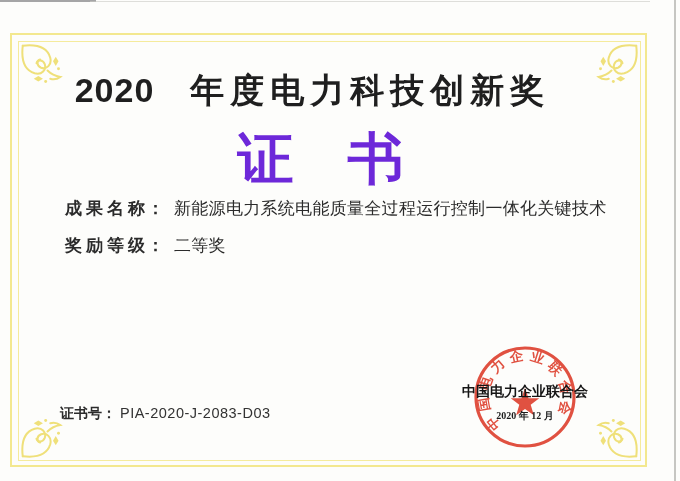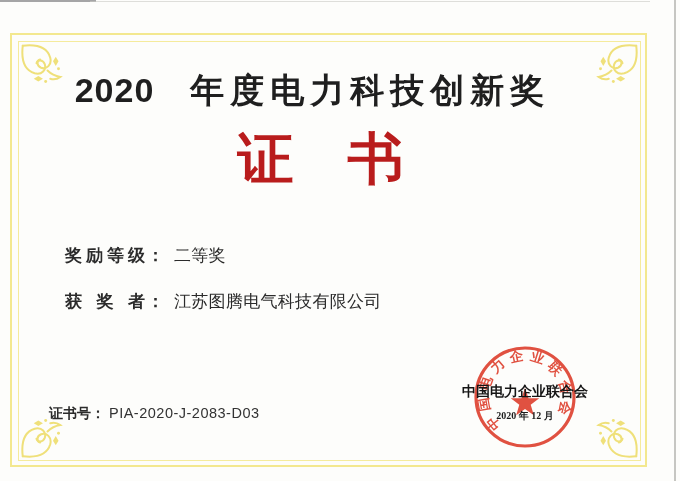--- a/index.html
+++ b/index.html
@@ -29,35 +29,35 @@
   
   .title-row{position:absolute;left:10px;top:68px;width:633px;text-align:center;
     transform:translateX(-14px);
     font-family:"Liberation Sans","DejaVu Sans",sans-serif;
     font-weight:700;color:#1f1f1f;font-size:34px;white-space:nowrap;}
   .title-year{letter-spacing:1px;margin-right:24px;}
   .title-rest{letter-spacing:6px;margin-left:12px;}
 
   .heading-row{position:absolute;left:10px;top:122px;width:633px;text-align:center;
     transform:translateX(-6px);
-    font-weight:700;color:#b91c1c;font-size:56px;word-spacing:40px;white-space:nowrap;}
+    font-weight:700;color:#6d28d9;font-size:56px;word-spacing:40px;white-space:nowrap;}
 
   
   .row{position:absolute;left:65px;font-size:17px;color:#2b2b2b;white-space:nowrap;}
   .row-1{top:197px;}
-  .row-2{top:244px;}
+  .row-2{top:234px;}
   .row-3{top:290px;}
   .row-label{display:inline-block;width:80px;text-align:justify;text-align-last:justify;
     font-weight:700;vertical-align:bottom;}
   .row-colon{font-weight:700;margin-left:2px;}
   .row-value{margin-left:10px;
     font-family:"Liberation Sans","DejaVu Sans",sans-serif;font-weight:500;letter-spacing:.3px;}
 
   
-  .cert-no{position:absolute;left:49px;top:405px;font-size:14px;color:#2b2b2b;white-space:nowrap;}
+  .cert-no{position:absolute;left:60px;top:405px;font-size:14px;color:#2b2b2b;white-space:nowrap;}
   .cert-no .lbl{font-weight:700;}
   .cert-no .val{font-family:"Liberation Sans","DejaVu Sans",sans-serif;
     font-size:14.5px;font-weight:500;letter-spacing:.5px;margin-left:4px;color:#333;}
 
   
   .issuer-block{position:absolute;left:425px;top:383px;width:200px;text-align:center;z-index:3;}
   .issuer-name{font-family:"Liberation Sans","DejaVu Sans",sans-serif;
     font-weight:700;font-size:14px;color:#151515;white-space:nowrap;}
   .issue-date{margin-top:8px;font-weight:700;font-size:10px;color:#1c1c1c;white-space:nowrap;}
 
@@ -103,25 +103,25 @@
   <svg class="orn br">
       <use href="#flourish"></use>
     </svg>
 
   <div class="title-row">
     <span class="title-year">2020</span><span class="title-rest">年度电力科技创新奖</span>
   </div>
 
   <div class="heading-row">证 书</div>
 
+  <div class="row row-1">
+    <span class="row-label">成果名称</span><span class="row-colon">：</span><span class="row-value">新能源电力系统电能质量全过程运行控制一体化关键技术</span>
+  </div>
   <div class="row row-2">
     <span class="row-label">奖励等级</span><span class="row-colon">：</span><span class="row-value">二等奖</span>
-  </div>
-  <div class="row row-3">
-    <span class="row-label">获奖者</span><span class="row-colon">：</span><span class="row-value">江苏图腾电气科技有限公司</span>
   </div>
 
   <div class="cert-no">
     <span class="lbl">证书号</span><span class="lbl">：</span><span class="val">PIA-2020-J-2083-D03</span>
   </div>
 
   <svg class="seal" viewBox="-62 -62 124 124">
     <circle cx="0" cy="0" r="49" fill="none" stroke="#dd3a28" stroke-width="3.2"></circle>
     <polygon fill="#dd3a28" transform="translate(0,6)" points="0,-15 3.53,-4.85 14.27,-4.64 5.71,1.85 8.82,12.14 0,6 -8.82,12.14 -5.71,1.85 -14.27,-4.64 -3.53,-4.85"></polygon>
     <path id="sealTextPath" d="M -23.8 28.3 A 37 37 0 1 1 23.8 28.3" fill="none"></path>

